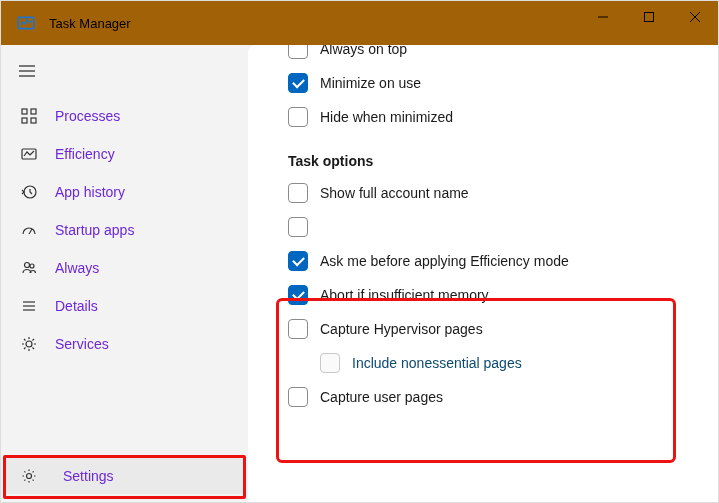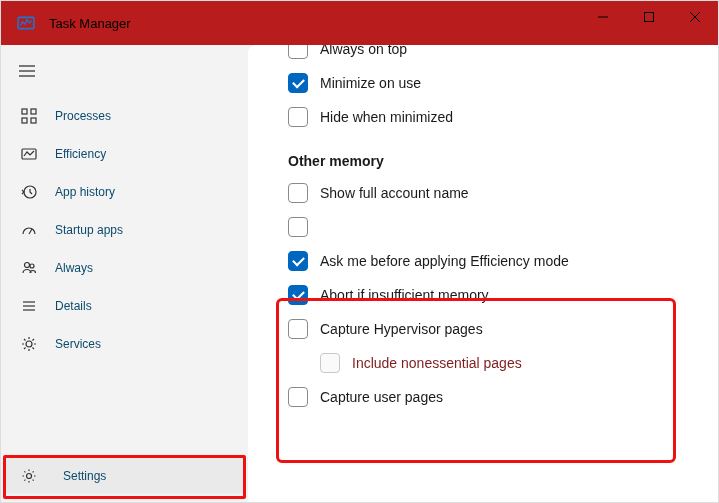--- a/index.html
+++ b/index.html
@@ -12,21 +12,21 @@
     height: 503px;
     overflow: hidden;
     border: 1px solid #ddd;
     position: relative;
   }
   .titlebar {
     height: 44px;
     display: flex;
     align-items: center;
     padding-left: 16px;
-    background: #b91c1c;
+    background: #a16207;
   }
   .titlebar .icon {
     width: 18px; height: 18px;
     margin-right: 14px;
     display: flex; align-items: center; justify-content: center;
   }
   .titlebar .title { font-size: 13px; color: #000; }
   .window-controls {
     position: absolute;
     top: 0; right: 0;
@@ -67,21 +67,21 @@
     border-radius: 4px;
     cursor: default;
   }
   .nav-item.active { background: #eaeaea; }
   .nav-item .nav-icon {
     width: 20px; height: 20px;
     display: flex; align-items: center; justify-content: center;
     margin-right: 16px;
     color: #333;
   }
-  .nav-item .nav-label { font-size: 12px; color: #0c4a6e; }
+  .nav-item .nav-label { font-size: 14px; color: #6d28d9; }
   .sidebar-spacer { flex: 1; }
   .settings-highlight {
     position: absolute;
     left: 2px;
     bottom: 3px;
     width: 243px;
     height: 44px;
     border: 3px solid #e11;
     border-radius: 2px;
     pointer-events: none;
@@ -119,21 +119,21 @@
     width: 5px; height: 9px;
     border: solid #fff;
     border-width: 0 2px 2px 0;
     transform: rotate(45deg) translate(-1px,-1px);
   }
   .checkbox.disabled {
     border-color: #c8c8c8;
     background: #fafafa;
   }
   .opt-label { font-size: 14px; color: #1a1a1a; }
-  .opt-label.disabled { color: #7f1d1d; }
+  .opt-label.disabled { color: #0c4a6e; }
   .section-title {
     font-weight: 600;
     font-size: 14px;
     margin: 24px 0 12px 0;
   }
   .dump-highlight {
     position: absolute;
     left: 275px;
     top: 297px;
     width: 400px;
@@ -277,21 +277,21 @@
     </div>
     <div class="opt-row">
       <span class="checkbox checked"></span>
       <span class="opt-label">Minimize on use</span>
     </div>
     <div class="opt-row">
       <span class="checkbox"></span>
       <span class="opt-label">Hide when minimized</span>
     </div>
 
-    <div class="section-title">Other memory</div>
+    <div class="section-title">Task options</div>
     <div class="opt-row">
       <span class="checkbox"></span>
       <span class="opt-label">Show full account name</span>
     </div>
     <div class="opt-row">
       <span class="checkbox"></span>
     </div>
     <div class="opt-row">
       <span class="checkbox checked"></span>
       <span class="opt-label">Ask me before applying Efficiency mode</span>

